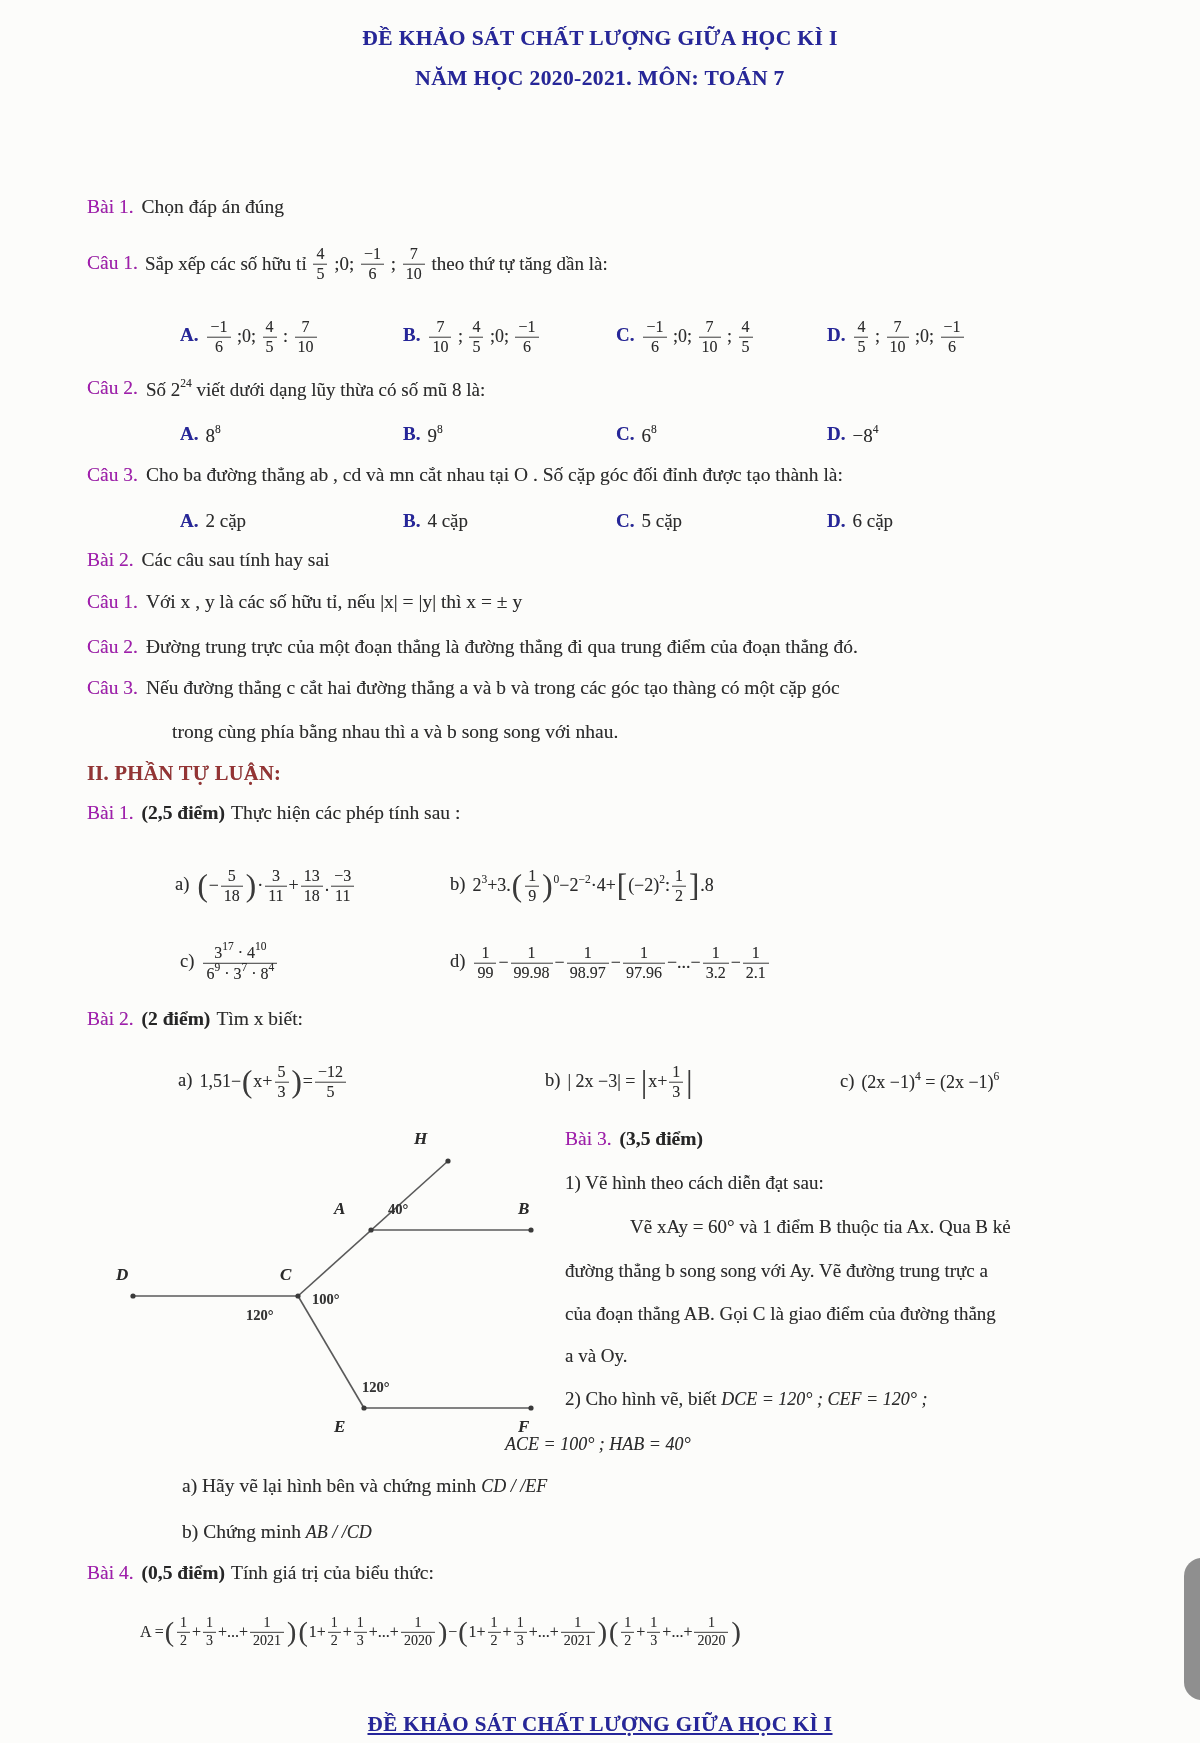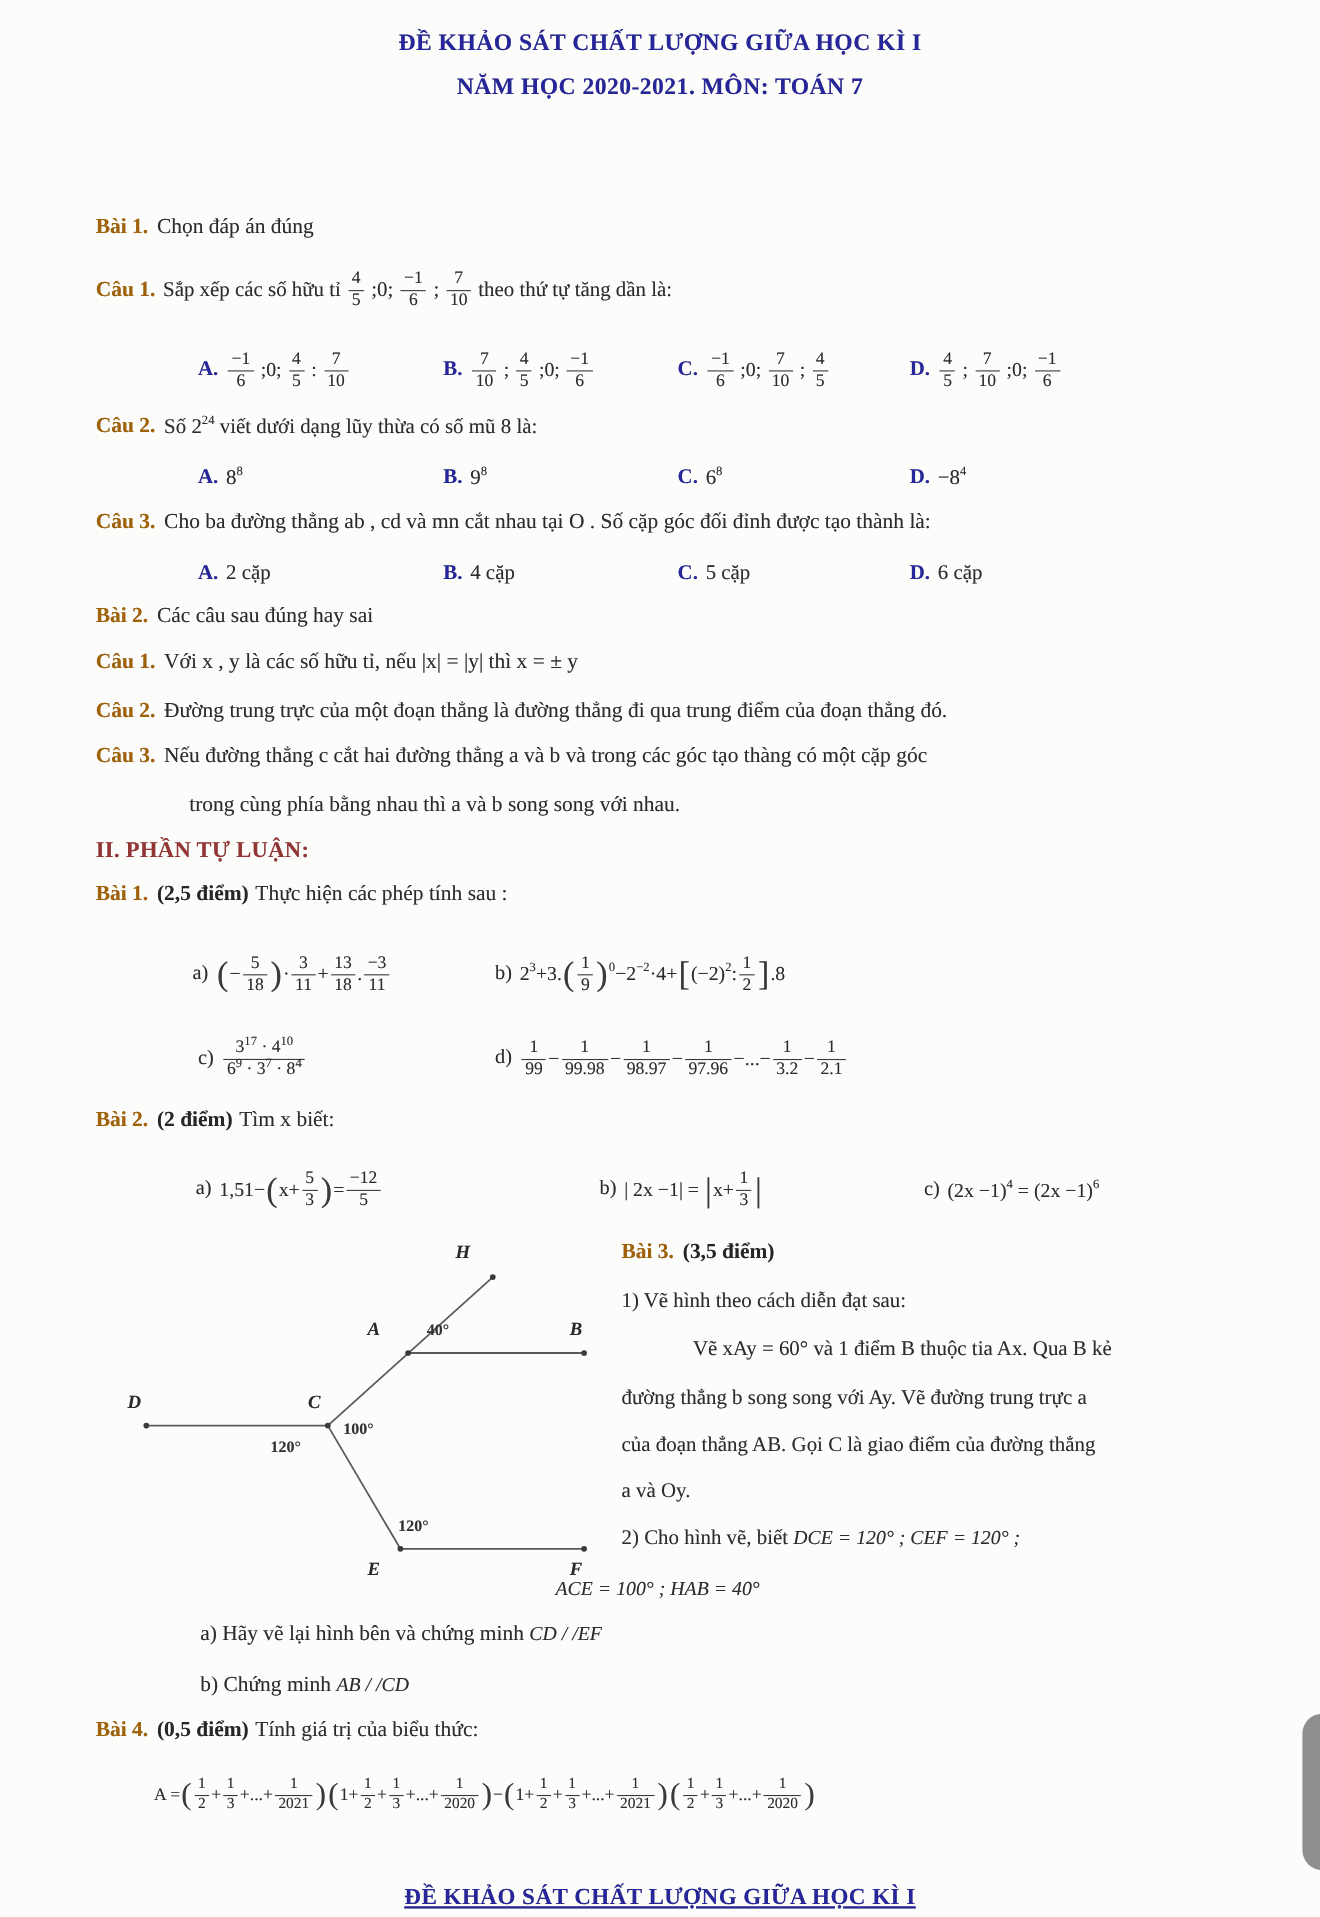--- a/index.html
+++ b/index.html
@@ -3,21 +3,21 @@
 <meta charset="utf-8">
 <style>
   html,body{margin:0;padding:0;background:#e8e8e6;}
   .page{position:relative;width:1200px;height:1743px;margin:0 auto;background:#fcfcfa;
         font-family:"Liberation Serif","DejaVu Serif",serif;color:#2c2c2c;overflow:hidden;
         text-shadow:0 0 0.5px rgba(40,40,40,.35);}
   .abs{position:absolute;white-space:nowrap;}
   .center{position:absolute;left:0;right:0;text-align:center;white-space:nowrap;}
   .hdr{font-weight:bold;color:#26269a;font-size:21.5px;letter-spacing:.4px;}
   .line{position:absolute;white-space:nowrap;font-size:19.5px;}
-  .lbl{color:#a16207;font-weight:bold;margin-right:8px;}
+  .lbl{color:#a21caf;font-weight:normal;margin-right:8px;}
   .boldblk{font-weight:bold;color:#262626;margin-right:6px;}
   .maroon{color:#943434;font-weight:bold;font-size:20.5px;letter-spacing:.3px;}
   .mline{position:absolute;white-space:nowrap;transform:translateY(-50%);font-size:18px;}
   .mlabel{font-size:18.5px;margin-right:7px;}
   .optletter{color:#26269a;font-weight:bold;font-size:19px;margin-right:7px;}
   .math .mt{vertical-align:middle;}
   sup{font-size:11.5px;line-height:0;}
   .frac{display:inline-block;vertical-align:middle;text-align:center;margin:0 2px;font-size:16px;line-height:1.05;}
   .frac .num{display:block;padding:0 3px 1px 3px;}
   .frac .den{display:block;border-top:1.3px solid #3a3a3a;padding:1px 3px 0 3px;}
@@ -72,21 +72,21 @@
   </div>
 
   <div>
     <span class="abs" style="left:180px;top:510px;font-size:19px"><span class="optletter">A.</span><span>2 cặp</span></span>
     <span class="abs" style="left:403px;top:510px;font-size:19px"><span class="optletter">B.</span><span>4 cặp</span></span>
     <span class="abs" style="left:616px;top:510px;font-size:19px"><span class="optletter">C.</span><span>5 cặp</span></span>
     <span class="abs" style="left:827px;top:510px;font-size:19px"><span class="optletter">D.</span><span>6 cặp</span></span>
   </div>
 
   <div class="line" style="left:87px;top:549px">
-    <span class="lbl">Bài 2.</span><span>Các câu sau đúng hay sai</span>
+    <span class="lbl">Bài 2.</span><span>Các câu sau tính hay sai</span>
   </div>
   <div class="line" style="left:87px;top:591px">
     <span class="lbl">Câu 1.</span><span>Với x , y  là các số hữu tỉ, nếu |x| = |y|  thì x = ± y</span>
   </div>
   <div class="line" style="left:87px;top:636px">
     <span class="lbl">Câu 2.</span><span>Đường trung trực của một đoạn thẳng là đường thẳng đi qua trung điểm của đoạn thẳng đó.</span>
   </div>
   <div class="line" style="left:87px;top:677px">
     <span class="lbl">Câu 3.</span><span>Nếu đường thẳng c  cắt hai đường thẳng a  và b  và trong các góc tạo thàng có một cặp góc</span>
   </div>
@@ -112,21 +112,21 @@
   </div>
 
   <div class="line" style="left:87px;top:1008px">
     <span class="lbl">Bài 2.</span><span class="boldblk">(2 điểm)</span><span>Tìm x  biết:</span>
   </div>
 
   <div class="mline math" style="left:178px;top:1082px">
     <span class="mlabel">a)</span><span class="math"><span class="mt">1,51−</span><span class="big">(</span><span class="mt">x+</span><span class="frac"><span class="num">5</span><span class="den">3</span></span><span class="big">)</span><span class="mt">=</span><span class="frac"><span class="num">−12</span><span class="den">5</span></span></span>
   </div>
   <div class="mline math" style="left:545px;top:1082px">
-    <span class="mlabel">b)</span><span class="math"><span class="mt">| 2x −1| = </span><span class="big">|</span><span class="mt">x+</span><span class="frac"><span class="num">1</span><span class="den">3</span></span><span class="big">|</span></span>
+    <span class="mlabel">b)</span><span class="math"><span class="mt">| 2x −3| = </span><span class="big">|</span><span class="mt">x+</span><span class="frac"><span class="num">1</span><span class="den">3</span></span><span class="big">|</span></span>
   </div>
   <div class="mline math" style="left:840px;top:1082px">
     <span class="mlabel">c)</span><span class="math"><span class="mt">(2x −1)</span><sup>4</sup><span class="mt"> = (2x −1)</span><sup>6</sup></span>
   </div>
 
   <svg class="abs" style="left:90px;top:1120px" width="470" height="330" viewBox="0 0 470 330">
     <g stroke="#5a5a5a" stroke-width="1.6">
       <line x1="358" y1="41" x2="208" y2="176"></line>
       <line x1="281" y1="110" x2="441" y2="110"></line>
       <line x1="43" y1="176" x2="208" y2="176"></line>

